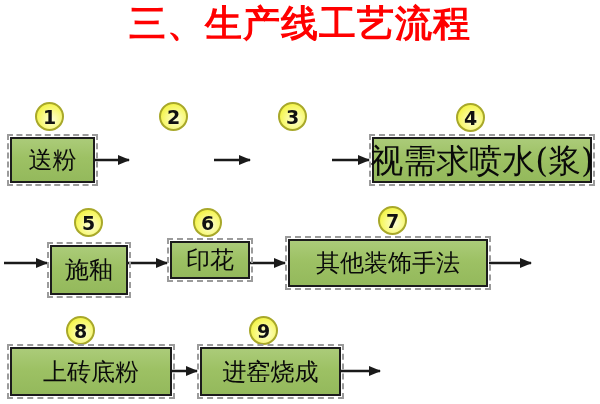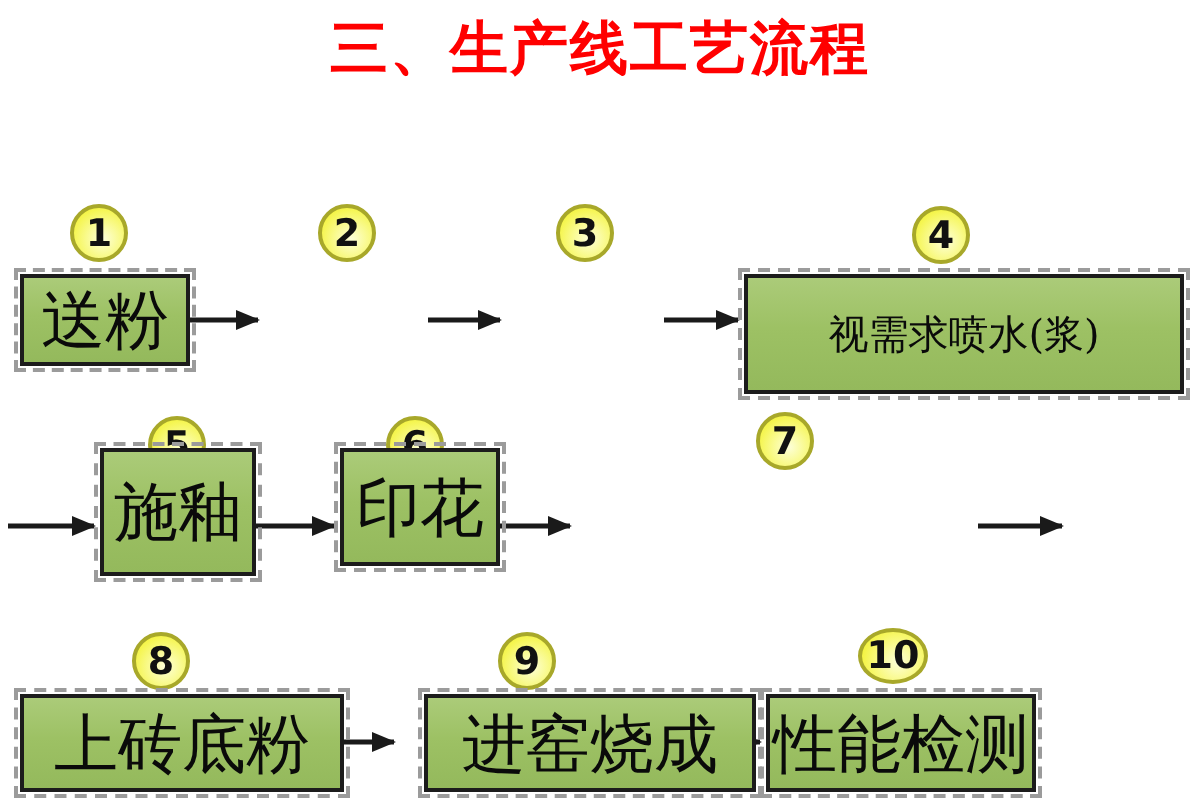--- a/index.html
+++ b/index.html
@@ -18,39 +18,39 @@
     width:600px;height:404px;
     background:#ffffff;
     overflow:hidden;
     font-family:"DejaVu Sans",sans-serif;
   }
   .page-title{
     position:absolute;
     left:0;top:9px;width:600px;
     text-align:center;
     color:var(--title-color);
-    font-size:29px;
+    font-size:37px;
     font-weight:bold;
     line-height:30px;
     letter-spacing:1px;
     font-family:"DejaVu Sans",sans-serif;
   }
   .step-box{
     position:absolute;
     box-sizing:border-box;
     background:linear-gradient(180deg,var(--box-fill-light) 0%,var(--box-fill) 45%,#94B95C 100%);
     border:2px solid var(--box-border);
     outline:2px dashed #9b9b9b;
     outline-offset:1px;
     display:flex;
     align-items:center;
     justify-content:center;
     color:#0a0a0a;
     font-family:"DejaVu Serif",serif;
-    font-size:32px;
+    font-size:24px;
     line-height:1;
     white-space:nowrap;
   }
   .step-circle{
     position:absolute;
     box-sizing:border-box;
     width:29px;height:29px;
     border-radius:50%;
     background:radial-gradient(circle at 58% 62%,var(--circle-highlight) 0%,#F9FA8C 40%,var(--circle-fill) 78%,#E6E62E 100%);
     border:2px solid var(--circle-border);
@@ -104,56 +104,53 @@
       <span>2</span>
     </div>
 
   <div class="step-circle" style="left:278px;top:102px">
       <span>3</span>
     </div>
 
   <div class="step-circle" style="left:456px;top:103px">
       <span>4</span>
     </div>
-  <div class="step-box" style="left:372px;top:137px;width:220px;height:60px;font-size:20px">
+  <div class="step-box" style="left:372px;top:137px;width:220px;height:46px;font-size:33px">
       <span>视需求喷水(浆)</span>
     </div>
 
   <div class="step-circle" style="left:74px;top:208px">
       <span>5</span>
     </div>
-  <div class="step-box" style="left:50px;top:224px;width:78px;height:64px">
+  <div class="step-box" style="left:50px;top:245px;width:78px;height:50px">
       <span>施釉</span>
     </div>
 
   <div class="step-circle" style="left:193px;top:208px">
       <span>6</span>
     </div>
-  <div class="step-box" style="left:170px;top:224px;width:80px;height:59px">
+  <div class="step-box" style="left:170px;top:241px;width:80px;height:38px">
       <span>印花</span>
     </div>
 
   <div class="step-circle" style="left:378px;top:206px">
       <span>7</span>
+    </div>
+  <div class="step-box" style="left:288px;top:239px;width:200px;height:48px">
+      <span>其他装饰手法</span>
     </div>
 
   <div class="step-circle" style="left:66px;top:316px">
       <span>8</span>
     </div>
   <div class="step-box" style="left:10px;top:347px;width:162px;height:49px">
       <span>上砖底粉</span>
     </div>
 
   <div class="step-circle" style="left:249px;top:316px">
       <span>9</span>
     </div>
-  <div class="step-box" style="left:212px;top:347px;width:166px;height:49px">
+  <div class="step-box" style="left:200px;top:347px;width:141px;height:49px">
       <span>进窑烧成</span>
     </div>
 
-  <div class="step-circle wide" style="left:429px;top:314px">
-      <span>10</span>
-    </div>
-  <div class="step-box" style="left:383px;top:347px;width:135px;height:49px">
-      <span>性能检测</span>
-    </div>
 
 </div>
 
 </body></html>

